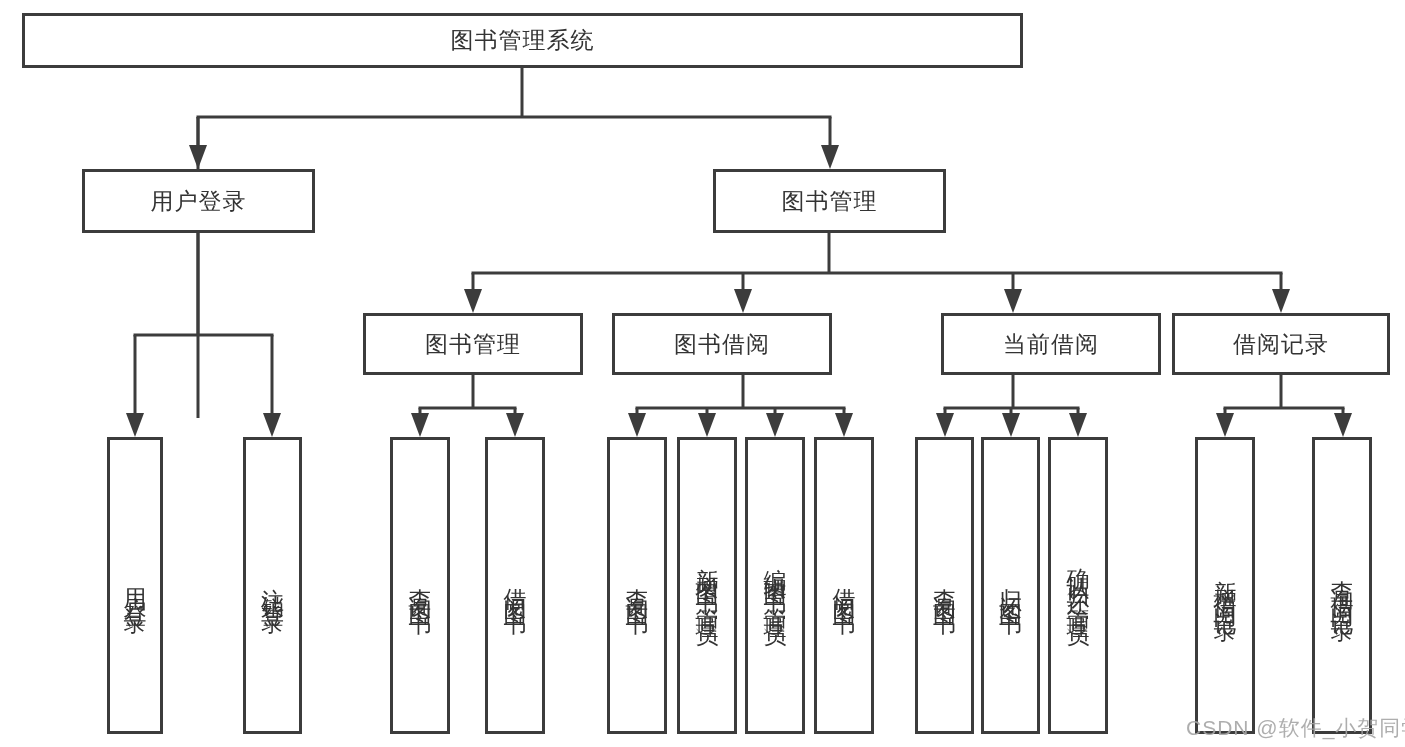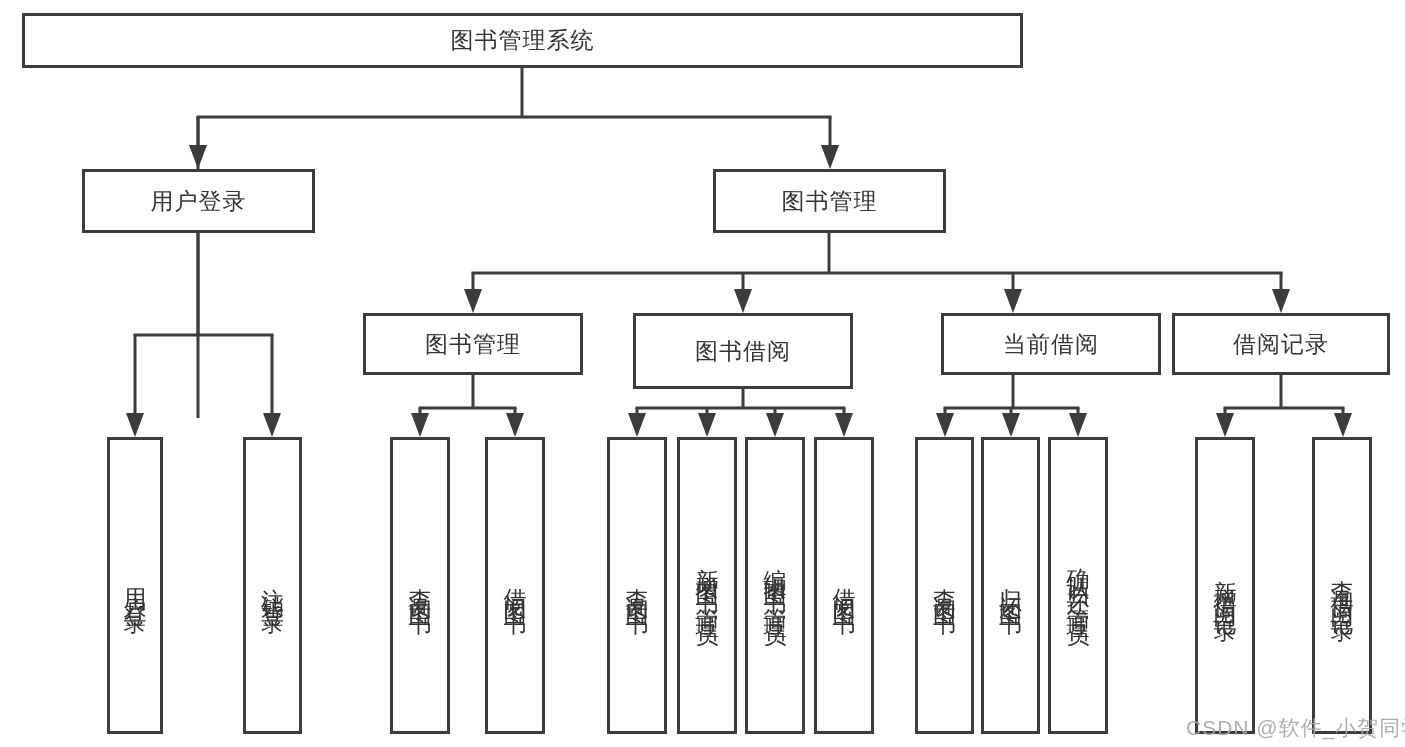--- a/index.html
+++ b/index.html
@@ -17,21 +17,21 @@
   .box.h span{font-size:23px;letter-spacing:1px;white-space:nowrap;}
   .box.v span{
     writing-mode:vertical-rl;text-orientation:mixed;
     font-size:23px;letter-spacing:8px;line-height:1;
   }
   
   #b-root{left:22px;top:13px;width:1001px;height:55px;}
   #b-login{left:82px;top:169px;width:233px;height:64px;}
   #b-mgmt{left:713px;top:169px;width:233px;height:64px;}
   #b-nb{left:363px;top:313px;width:220px;height:62px;}
-  #b-bb{left:633px;top:313px;width:220px;height:76px;}
+  #b-bb{left:612px;top:313px;width:220px;height:62px;}
   #b-cb{left:941px;top:313px;width:220px;height:62px;}
   #b-br{left:1172px;top:313px;width:218px;height:62px;}
   #l-login{left:107px;top:437px;width:56px;height:297px;}
   #l-logout{left:243px;top:437px;width:59px;height:297px;}
   #l-nb1{left:390px;top:437px;width:60px;height:297px;}
   #l-nb2{left:485px;top:437px;width:60px;height:297px;}
   #l-bb1{left:607px;top:437px;width:60px;height:297px;}
   #l-bb2{left:677px;top:437px;width:60px;height:297px;}
   #l-bb3{left:745px;top:437px;width:60px;height:297px;}
   #l-bb4{left:814px;top:437px;width:60px;height:297px;}

